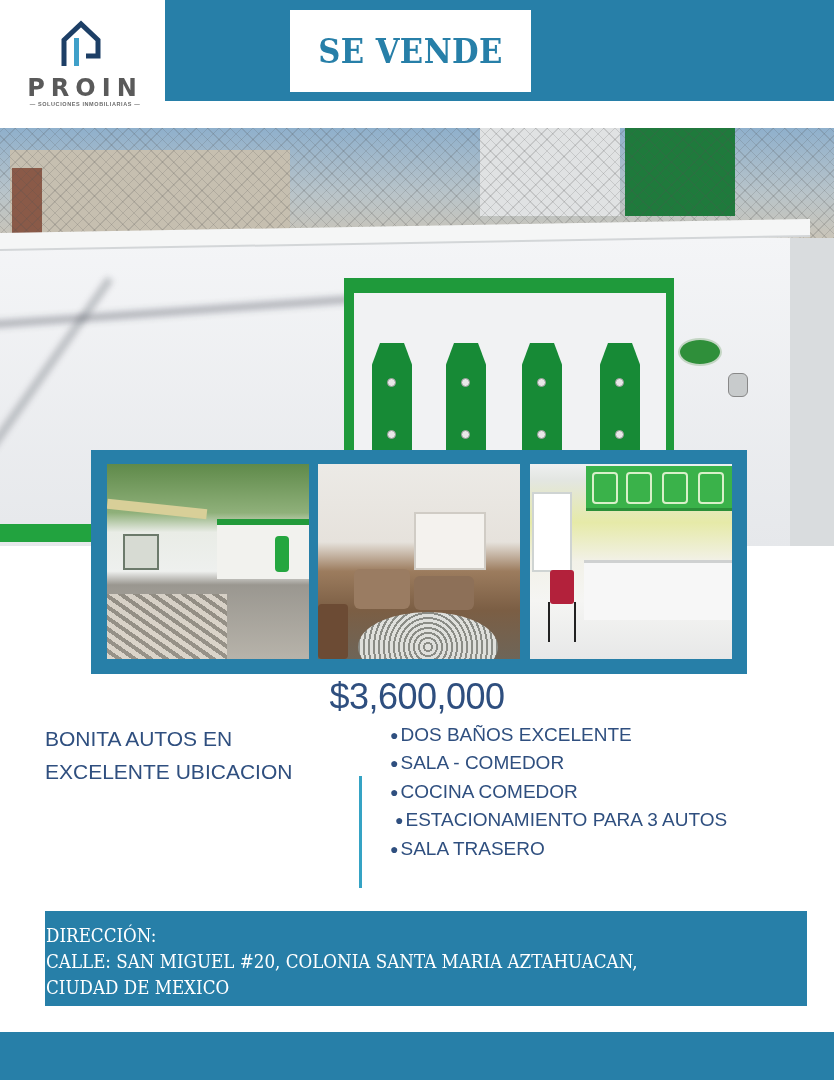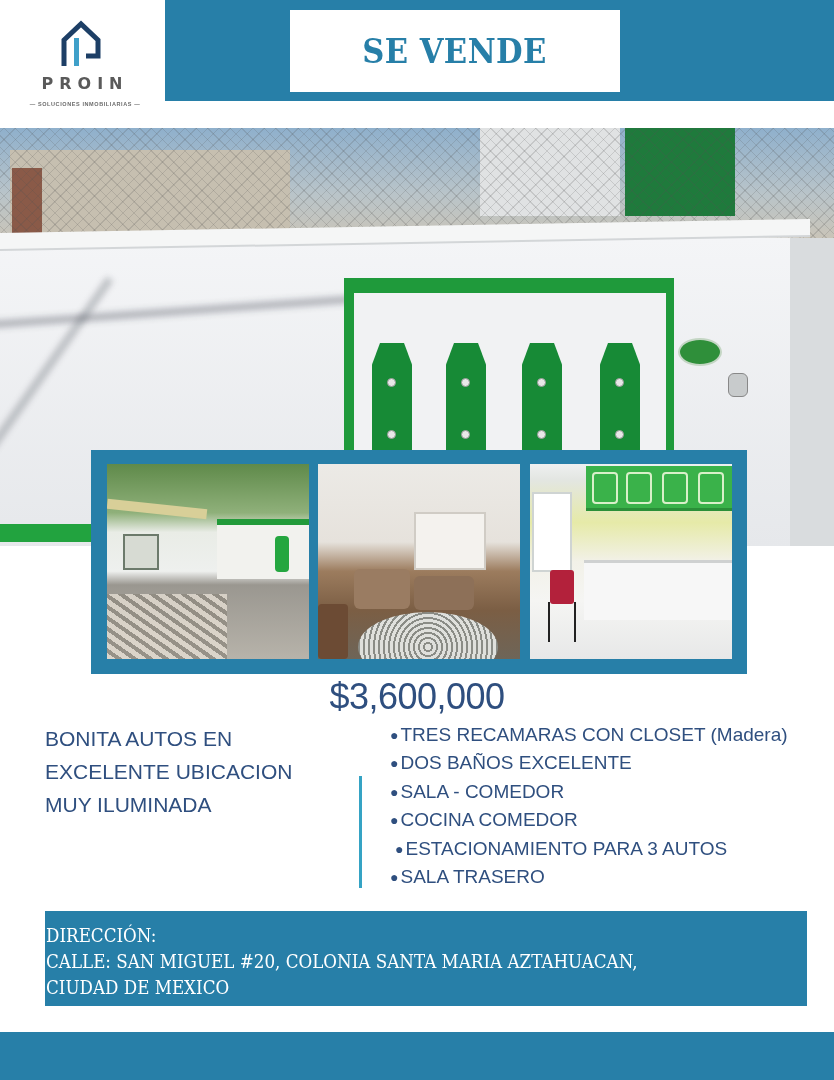--- a/index.html
+++ b/index.html
@@ -1,22 +1,22 @@
 <!DOCTYPE html>
 <html><head>
 <meta charset="utf-8">
 <style>
   * { margin:0; padding:0; box-sizing:border-box; }
   body { width:834px; height:1080px; background:#ffffff; position:relative; overflow:hidden; font-family:"Liberation Sans", sans-serif; }
   .logo-area { position:absolute; left:0; top:0; width:165px; height:115px; background:#fff; }
   .logo-mark { position:absolute; left:58px; top:20px; width:46px; height:48px; }
-  .logo-name { position:absolute; left:24px; top:74px; width:122px; text-align:center; font-family:"DejaVu Sans", sans-serif; font-weight:bold; font-size:16px; letter-spacing:6px; color:#5a5a5a; }
+  .logo-name { position:absolute; left:24px; top:74px; width:122px; text-align:center; font-family:"DejaVu Sans", sans-serif; font-weight:bold; font-size:24px; letter-spacing:6px; color:#5a5a5a; }
   .logo-tag { position:absolute; left:22px; top:101px; width:126px; text-align:center; font-size:5.5px; font-weight:bold; color:#6a6a6a; letter-spacing:0.6px; white-space:nowrap; }
   .header-band { position:absolute; left:165px; top:0; width:669px; height:101px; background:#277fa8; }
-  .title-box { position:absolute; left:290px; top:10px; width:330px; height:82px; background:#fff; display:flex; align-items:center; justify-content:center; }
+  .title-box { position:absolute; left:290px; top:10px; width:241px; height:82px; background:#fff; display:flex; align-items:center; justify-content:center; }
   .title-text { font-family:"DejaVu Serif", serif; font-weight:bold; font-size:34px; color:#277fa8; letter-spacing:0.5px; transform:scaleX(0.9); }
 
   .hero { position:absolute; left:0; top:128px; width:834px; height:418px; overflow:hidden; background:#e9ecef; }
   .sky { position:absolute; left:0; top:0; width:834px; height:110px; background:linear-gradient(180deg,#8fb0cc 0%,#b9c4c9 60%,#c9c4b8 100%); }
   .neighbor-wall { position:absolute; left:10px; top:22px; width:280px; height:88px; background:#c6bfb0; }
   .brick { position:absolute; left:12px; top:40px; width:30px; height:70px; background:#8a5a48; }
   .neighbor-house { position:absolute; left:480px; top:0; width:140px; height:88px; background:#e0e2e3; }
   .neighbor-green { position:absolute; left:625px; top:0; width:110px; height:88px; background:#1f7a3c; }
   .fence { position:absolute; left:0; top:0; width:834px; height:110px; background-image:repeating-linear-gradient(45deg, rgba(80,80,80,0.18) 0 1px, transparent 1px 8px), repeating-linear-gradient(-45deg, rgba(80,80,80,0.18) 0 1px, transparent 1px 8px); }
   .wall { position:absolute; left:0; top:110px; width:800px; height:308px; background:linear-gradient(180deg,#f4f5f7,#e6e8eb); }
@@ -141,27 +141,25 @@
       <div class="chair"></div>
       <div class="chair-legs"></div>
   </div>
 </div>
 
 <div class="price">$3,600,000</div>
 
 <div class="desc">
   <div class="desc-line">BONITA AUTOS EN</div>
   <div class="desc-line">EXCELENTE UBICACION</div>
-  <div class="desc-line">MUY ILUMINADA</div>
 </div>
 
 <div class="divider"></div>
 
 <div class="features">
-  <div class="feat"><span class="bullet">●</span><span>TRES RECAMARAS CON CLOSET (Madera)</span></div>
   <div class="feat"><span class="bullet">●</span><span>DOS BAÑOS EXCELENTE</span></div>
   <div class="feat"><span class="bullet">●</span><span>SALA - COMEDOR</span></div>
   <div class="feat"><span class="bullet">●</span><span>COCINA COMEDOR</span></div>
   <div class="feat" style="padding-left:5px"><span class="bullet">●</span><span>ESTACIONAMIENTO PARA 3 AUTOS</span></div>
   <div class="feat"><span class="bullet">●</span><span>SALA TRASERO</span></div>
 </div>
 
 <div class="address">
   <div class="addr-line">DIRECCIÓN:</div>
   <div class="addr-line">CALLE:  SAN MIGUEL #20, COLONIA SANTA MARIA AZTAHUACAN,</div>

